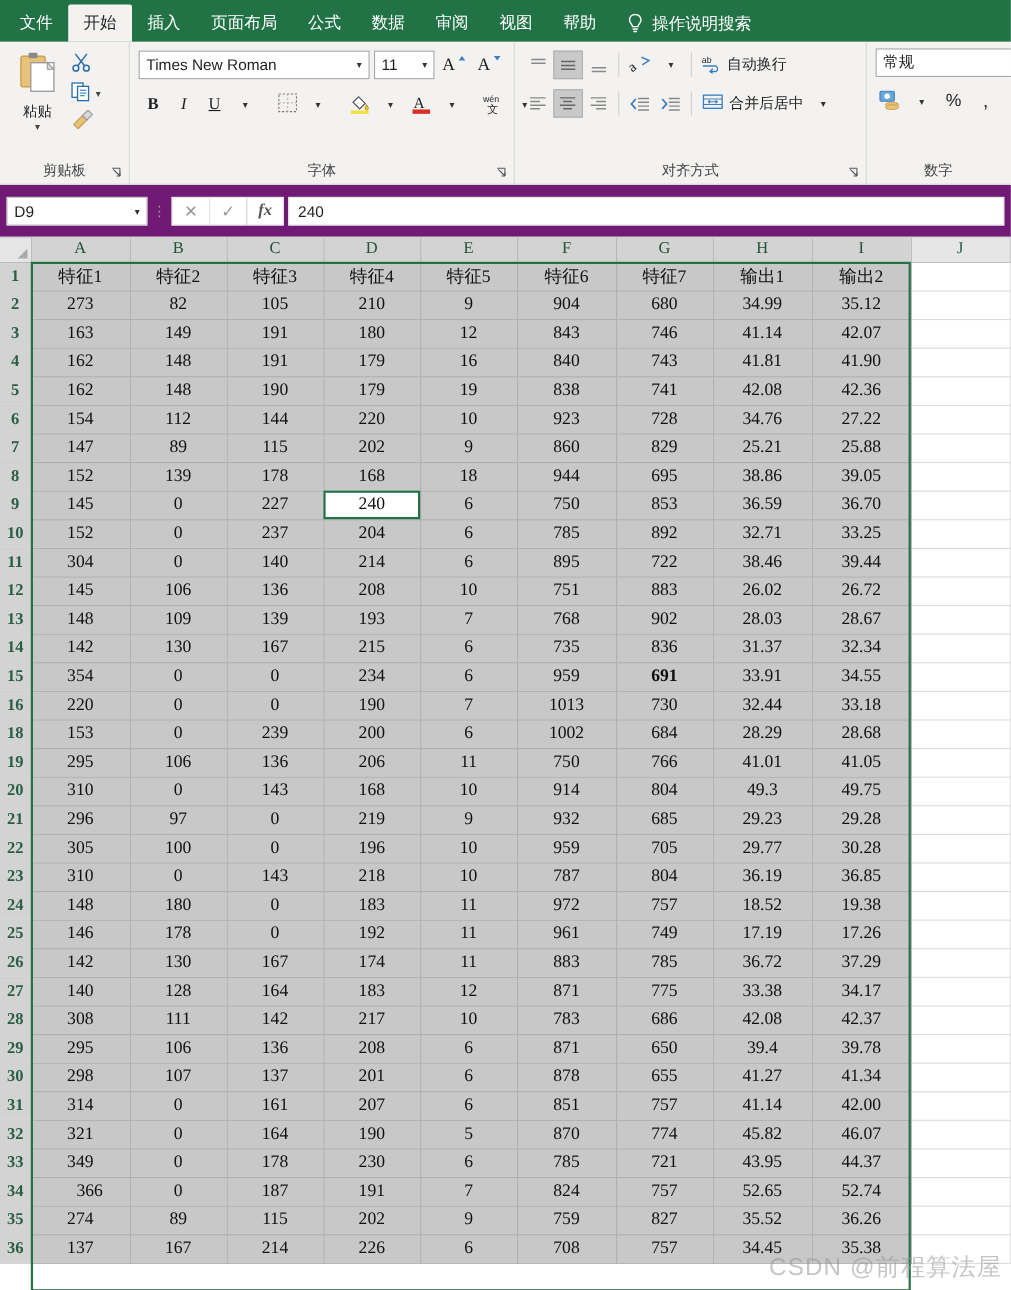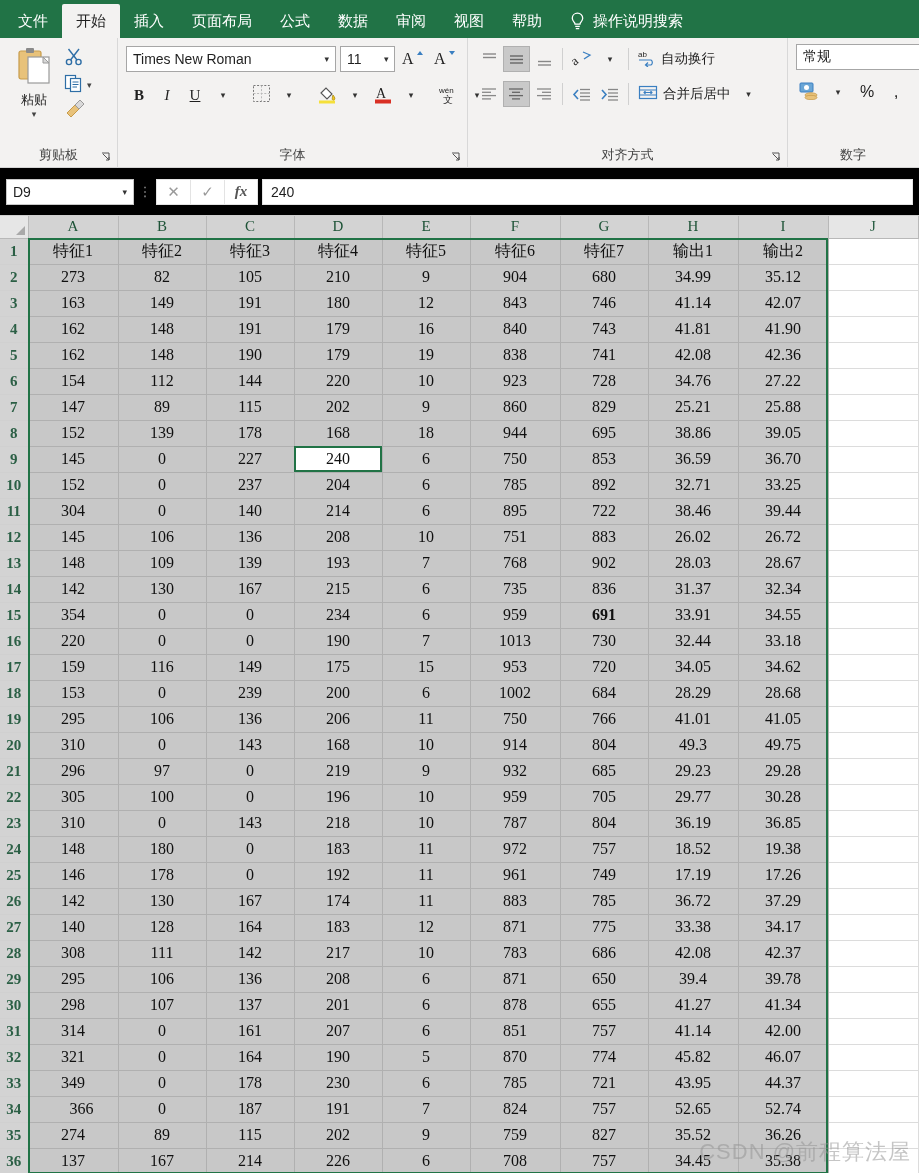--- a/index.html
+++ b/index.html
@@ -118,21 +118,21 @@
   .lbl-btn { display:flex; align-items:center; gap:5px; font-size:13.5px; color:#1f1f1f; padding:0 4px; height:26px;}
 
   
   #grp-number { width: 130px; border-right:none; }
   #num-combo { width: 137px; height:26px; margin-bottom:9px; }
   #num-row2 { display:flex; align-items:center; gap:3px; height:26px;}
 
   
   #formula-bar {
     height: 48px;
-    background: #000000;
+    background: #701a75;
     display: flex;
     align-items: center;
     padding: 0 6px;
     border-bottom: 1px solid #cfcfcf;
   }
   #namebox {
     width: 128px; height: 26px;
     background:#fff; border:1px solid #c8c8c8;
     display:flex; align-items:center; justify-content:space-between;
     padding: 0 6px; font-size:14px; color:#1f1f1f;
@@ -797,33 +797,20 @@
           <td class="cell" style="width: 88px;">0</td>
           <td class="cell" style="width: 88px;">190</td>
           <td class="cell" style="width: 88px;">7</td>
           <td class="cell" style="width: 90px;">1013</td>
           <td class="cell" style="width: 88px;">730</td>
           <td class="cell" style="width: 90px;">32.44</td>
           <td class="cell" style="width: 90px;">33.18</td>
           <td class="cell empty" style="width: 90px;"></td>
         </tr>
         <tr>
-          <th class="rowhead sel">17</th>
-          <td class="cell" style="width: 90px;">159</td>
-          <td class="cell" style="width: 88px;">116</td>
-          <td class="cell" style="width: 88px;">149</td>
-          <td class="cell" style="width: 88px;">175</td>
-          <td class="cell" style="width: 88px;">15</td>
-          <td class="cell" style="width: 90px;">953</td>
-          <td class="cell" style="width: 88px;">720</td>
-          <td class="cell" style="width: 90px;">34.05</td>
-          <td class="cell" style="width: 90px;">34.62</td>
-          <td class="cell empty" style="width: 90px;"></td>
-        </tr>
-        <tr>
           <th class="rowhead sel">18</th>
           <td class="cell" style="width: 90px;">153</td>
           <td class="cell" style="width: 88px;">0</td>
           <td class="cell" style="width: 88px;">239</td>
           <td class="cell" style="width: 88px;">200</td>
           <td class="cell" style="width: 88px;">6</td>
           <td class="cell" style="width: 90px;">1002</td>
           <td class="cell" style="width: 88px;">684</td>
           <td class="cell" style="width: 90px;">28.29</td>
           <td class="cell" style="width: 90px;">28.68</td>

